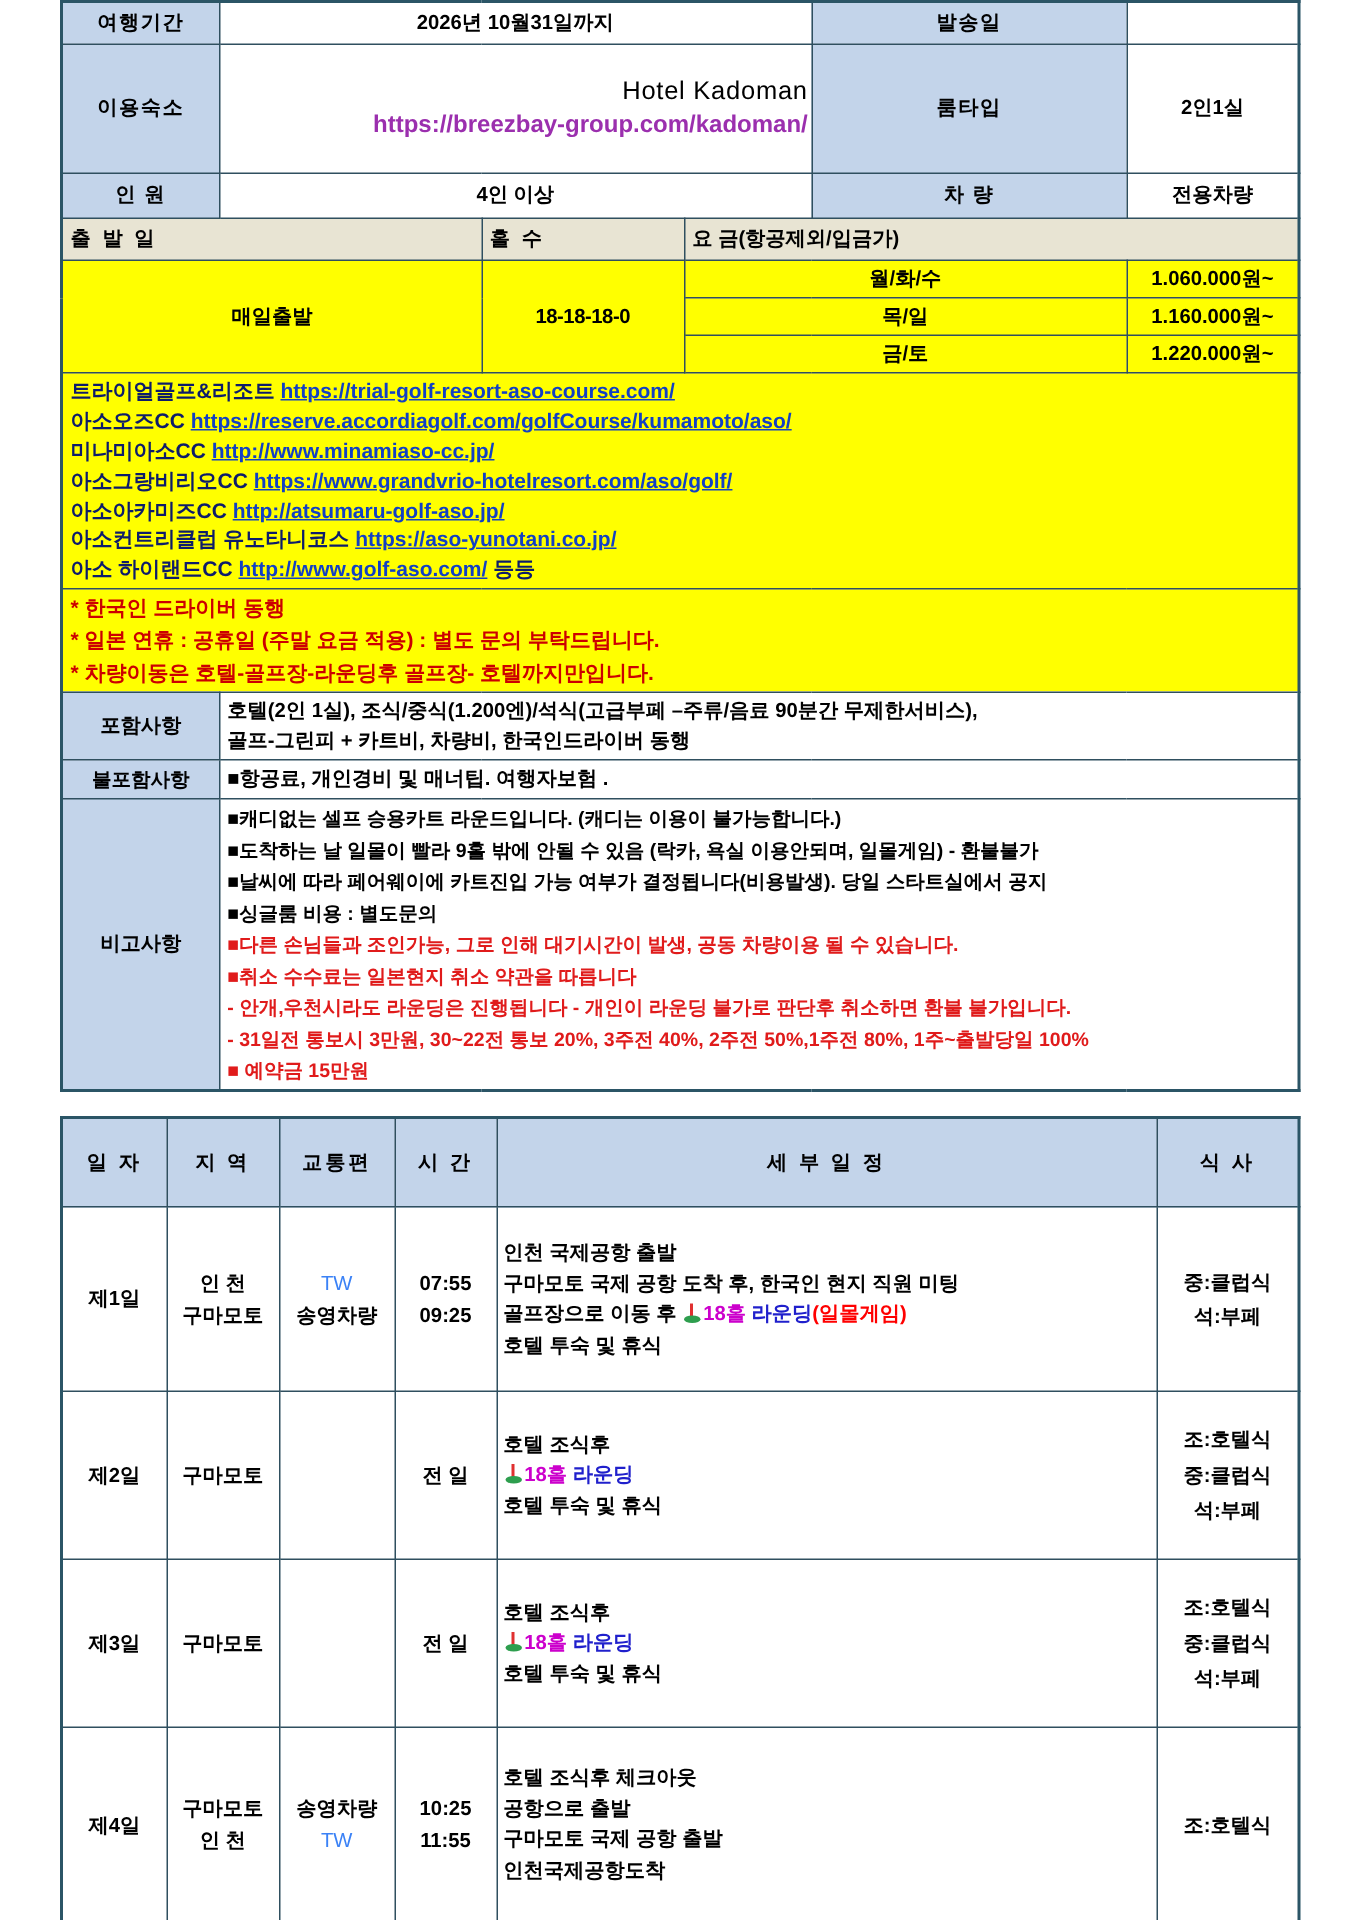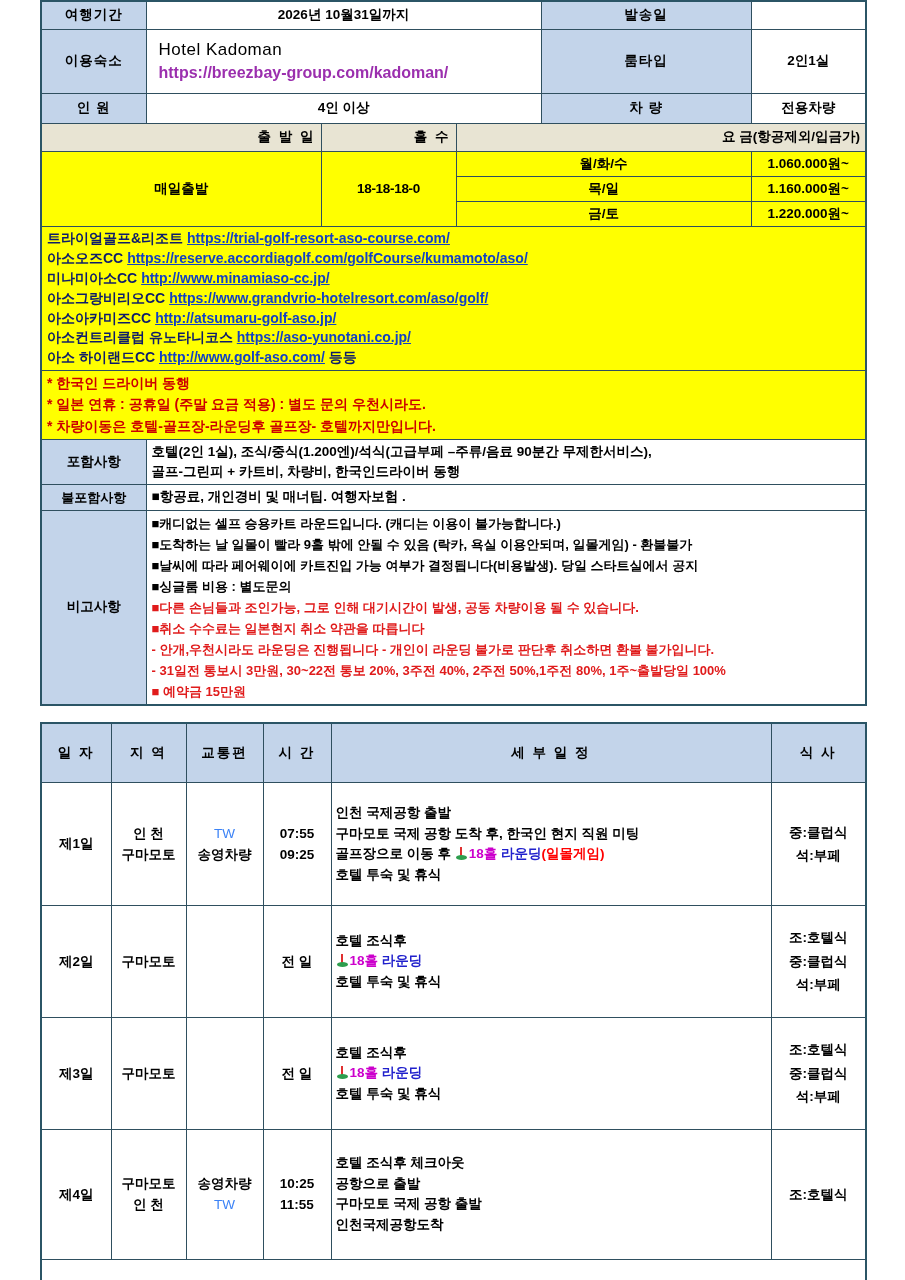--- a/index.html
+++ b/index.html
@@ -38,21 +38,21 @@
     padding: 2px 5px;
     font-size: 13.5px;
     vertical-align: middle;
     line-height: 1.35;
   }
   .outer { border: 2px solid #2b5566; }
 
   
   .lbl { background: #c3d4ea; text-align: center; font-weight: bold; font-size: 14px; letter-spacing: 1px; }
   .lbl-tight { background: #c3d4ea; text-align: center; font-weight: bold; font-size: 14px; }
-  .beige { background: #e8e4d3; text-align: right; font-weight: bold; font-size: 15px; letter-spacing: 2px; margin-top: 16px; }
+  .beige { background: #e8e4d3; text-align: left; font-weight: bold; font-size: 15px; letter-spacing: 2px; margin-top: 16px; }
   .yellow { background: #ffff00; }
   .white { background: #ffffff; }
 
   
   .r1 td { height: 28px; }
   .hotel-name { font-size: 17px; letter-spacing: 0.5px; padding-left: 10px; font-family: "Liberation Sans", sans-serif; }
   .hotel-url {
     display: block; color: #9b2fae; font-weight: bold; font-size: 16px;
     padding-left: 10px; margin-top: 1px;
   }
@@ -125,21 +125,21 @@
     </colgroup>
     <tbody>
         <tr class="r1">
       <td class="lbl">여행기간</td>
       <td class="white big-ctr" colspan="3">2026년  10월31일까지</td>
       <td class="lbl" style="width:85px">발송일</td>
       <td class="white" colspan="1"></td>
     </tr>
     <tr>
       <td class="lbl">이용숙소</td>
-      <td class="white" colspan="3" style="padding:9px 2px;">
+      <td class="white" colspan="3" style="padding:20px 2px;text-align:right;">
         <span class="hotel-name">Hotel Kadoman</span>
         <span class="hotel-url">https://breezbay-group.com/kadoman/</span>
       </td>
       <td class="lbl">룸타입</td>
       <td class="white big-ctr">2인1실</td>
     </tr>
     <tr>
       <td class="lbl" style="height:30px">인  원</td>
       <td class="white big-ctr" colspan="3">4인 이상</td>
       <td class="lbl">차  량</td>
@@ -177,21 +177,21 @@
               <div class="link-line"><span class="link-name">아소컨트리클럽 유노타니코스 </span><span class="link-url">https://aso-yunotani.co.jp/</span></div>
               <div class="link-line"><span class="link-name">아소 하이랜드CC </span><span class="link-url">http://www.golf-aso.com/</span><span class="link-tail"> 등등</span></div>
             </div>
       </td>
     </tr>
 
     <tr>
       <td class="yellow note-cell" colspan="6">
         <div id="red-notes">
               <div class="note-line">* 한국인 드라이버 동행</div>
-              <div class="note-line">* 일본 연휴 :  공휴일 (주말 요금 적용) : 별도 문의 우천시라도.</div>
+              <div class="note-line">* 일본 연휴 :  공휴일 (주말 요금 적용) : 별도 문의 부탁드립니다.</div>
               <div class="note-line">* 차량이동은 호텔-골프장-라운딩후 골프장- 호텔까지만입니다.</div>
             </div>
       </td>
     </tr>
 
     <tr>
       <td class="lbl-tight">포함사항</td>
       <td class="white inc-cell" colspan="5">
         <div id="included-lines">
               <div class="inc-line">호텔(2인 1실), 조식/중식(1.200엔)/석식(고급부페 –주류/음료 90분간 무제한서비스),</div>

